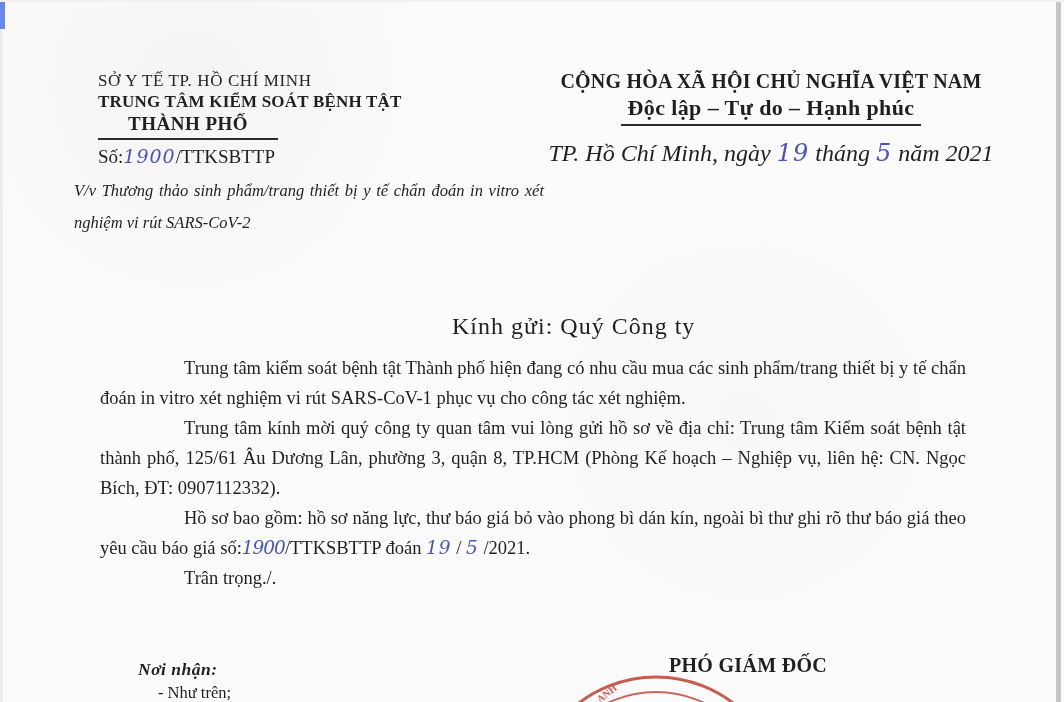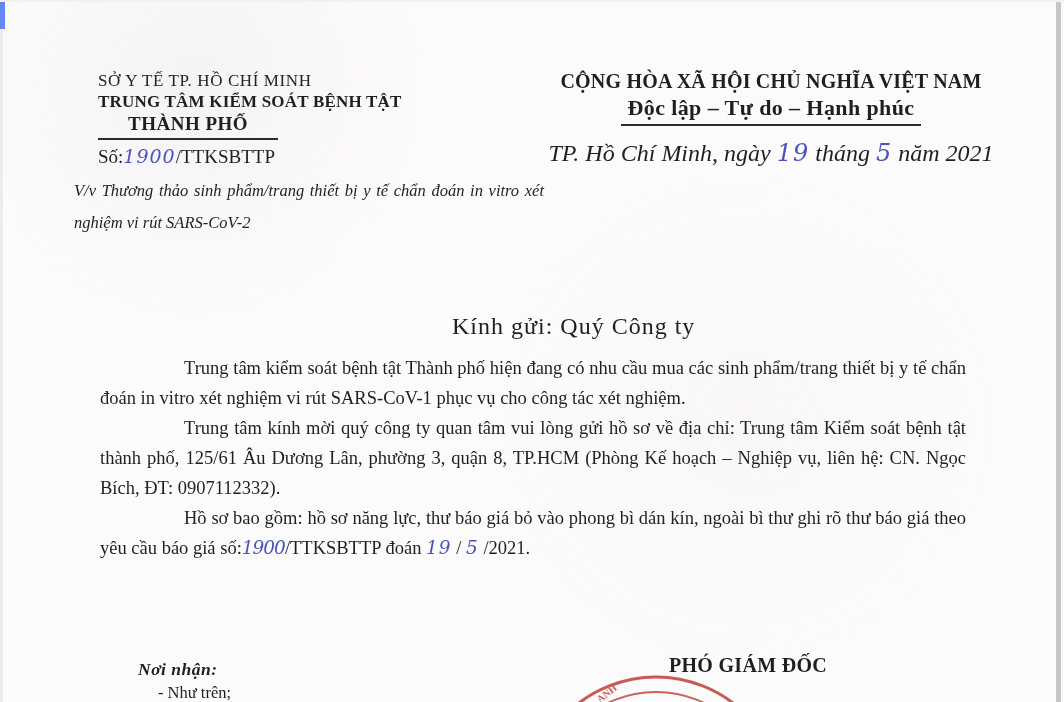--- a/index.html
+++ b/index.html
@@ -93,20 +93,21 @@
   </div>
 
   <div class="subject">V/v Thương thảo sinh phẩm/trang thiết bị y tế chẩn đoán in vitro xét nghiệm vi rút SARS-CoV-2</div>
 
   <div class="salutation">Kính gửi: Quý Công ty</div>
 
   <div class="body-text">
     <p>Trung tâm kiểm soát bệnh tật Thành phố hiện đang có nhu cầu mua các sinh phẩm/trang thiết bị y tế chẩn đoán in vitro xét nghiệm vi rút SARS-CoV-1 phục vụ cho công tác xét nghiệm.</p>
     <p>Trung tâm kính mời quý công ty quan tâm vui lòng gửi hồ sơ về địa chỉ: Trung tâm Kiểm soát bệnh tật thành phố, 125/61 Âu Dương Lân, phường 3, quận 8, TP.HCM (Phòng Kế hoạch – Nghiệp vụ, liên hệ: CN. Ngọc Bích, ĐT: 0907112332).</p>
     <p><span>Hồ sơ bao gồm: hồ sơ năng lực, thư báo giá bỏ vào phong bì dán kín, ngoài bì thư ghi rõ thư báo giá theo yêu cầu báo giá số:</span><span class="hw tight">1900</span><span>/TTKSBTTP đoán </span><span class="hw">19</span><span> / </span><span class="hw">5</span><span> /2021.</span></p>
+    <p class="closing">Trân trọng./.</p>
   </div>
 
   <div class="recipients">
     <div class="label">Nơi nhận:</div>
     <div class="item">- Như trên;</div>
   </div>
 
   <svg class="seal" width="170" height="30" viewBox="0 0 170 30">
     <circle cx="78" cy="132" r="127" fill="none" stroke="#c14a40" stroke-width="3" opacity="0.9"></circle>
     <circle cx="78" cy="132" r="112" fill="none" stroke="#c14a40" stroke-width="1.8" opacity="0.85"></circle>

